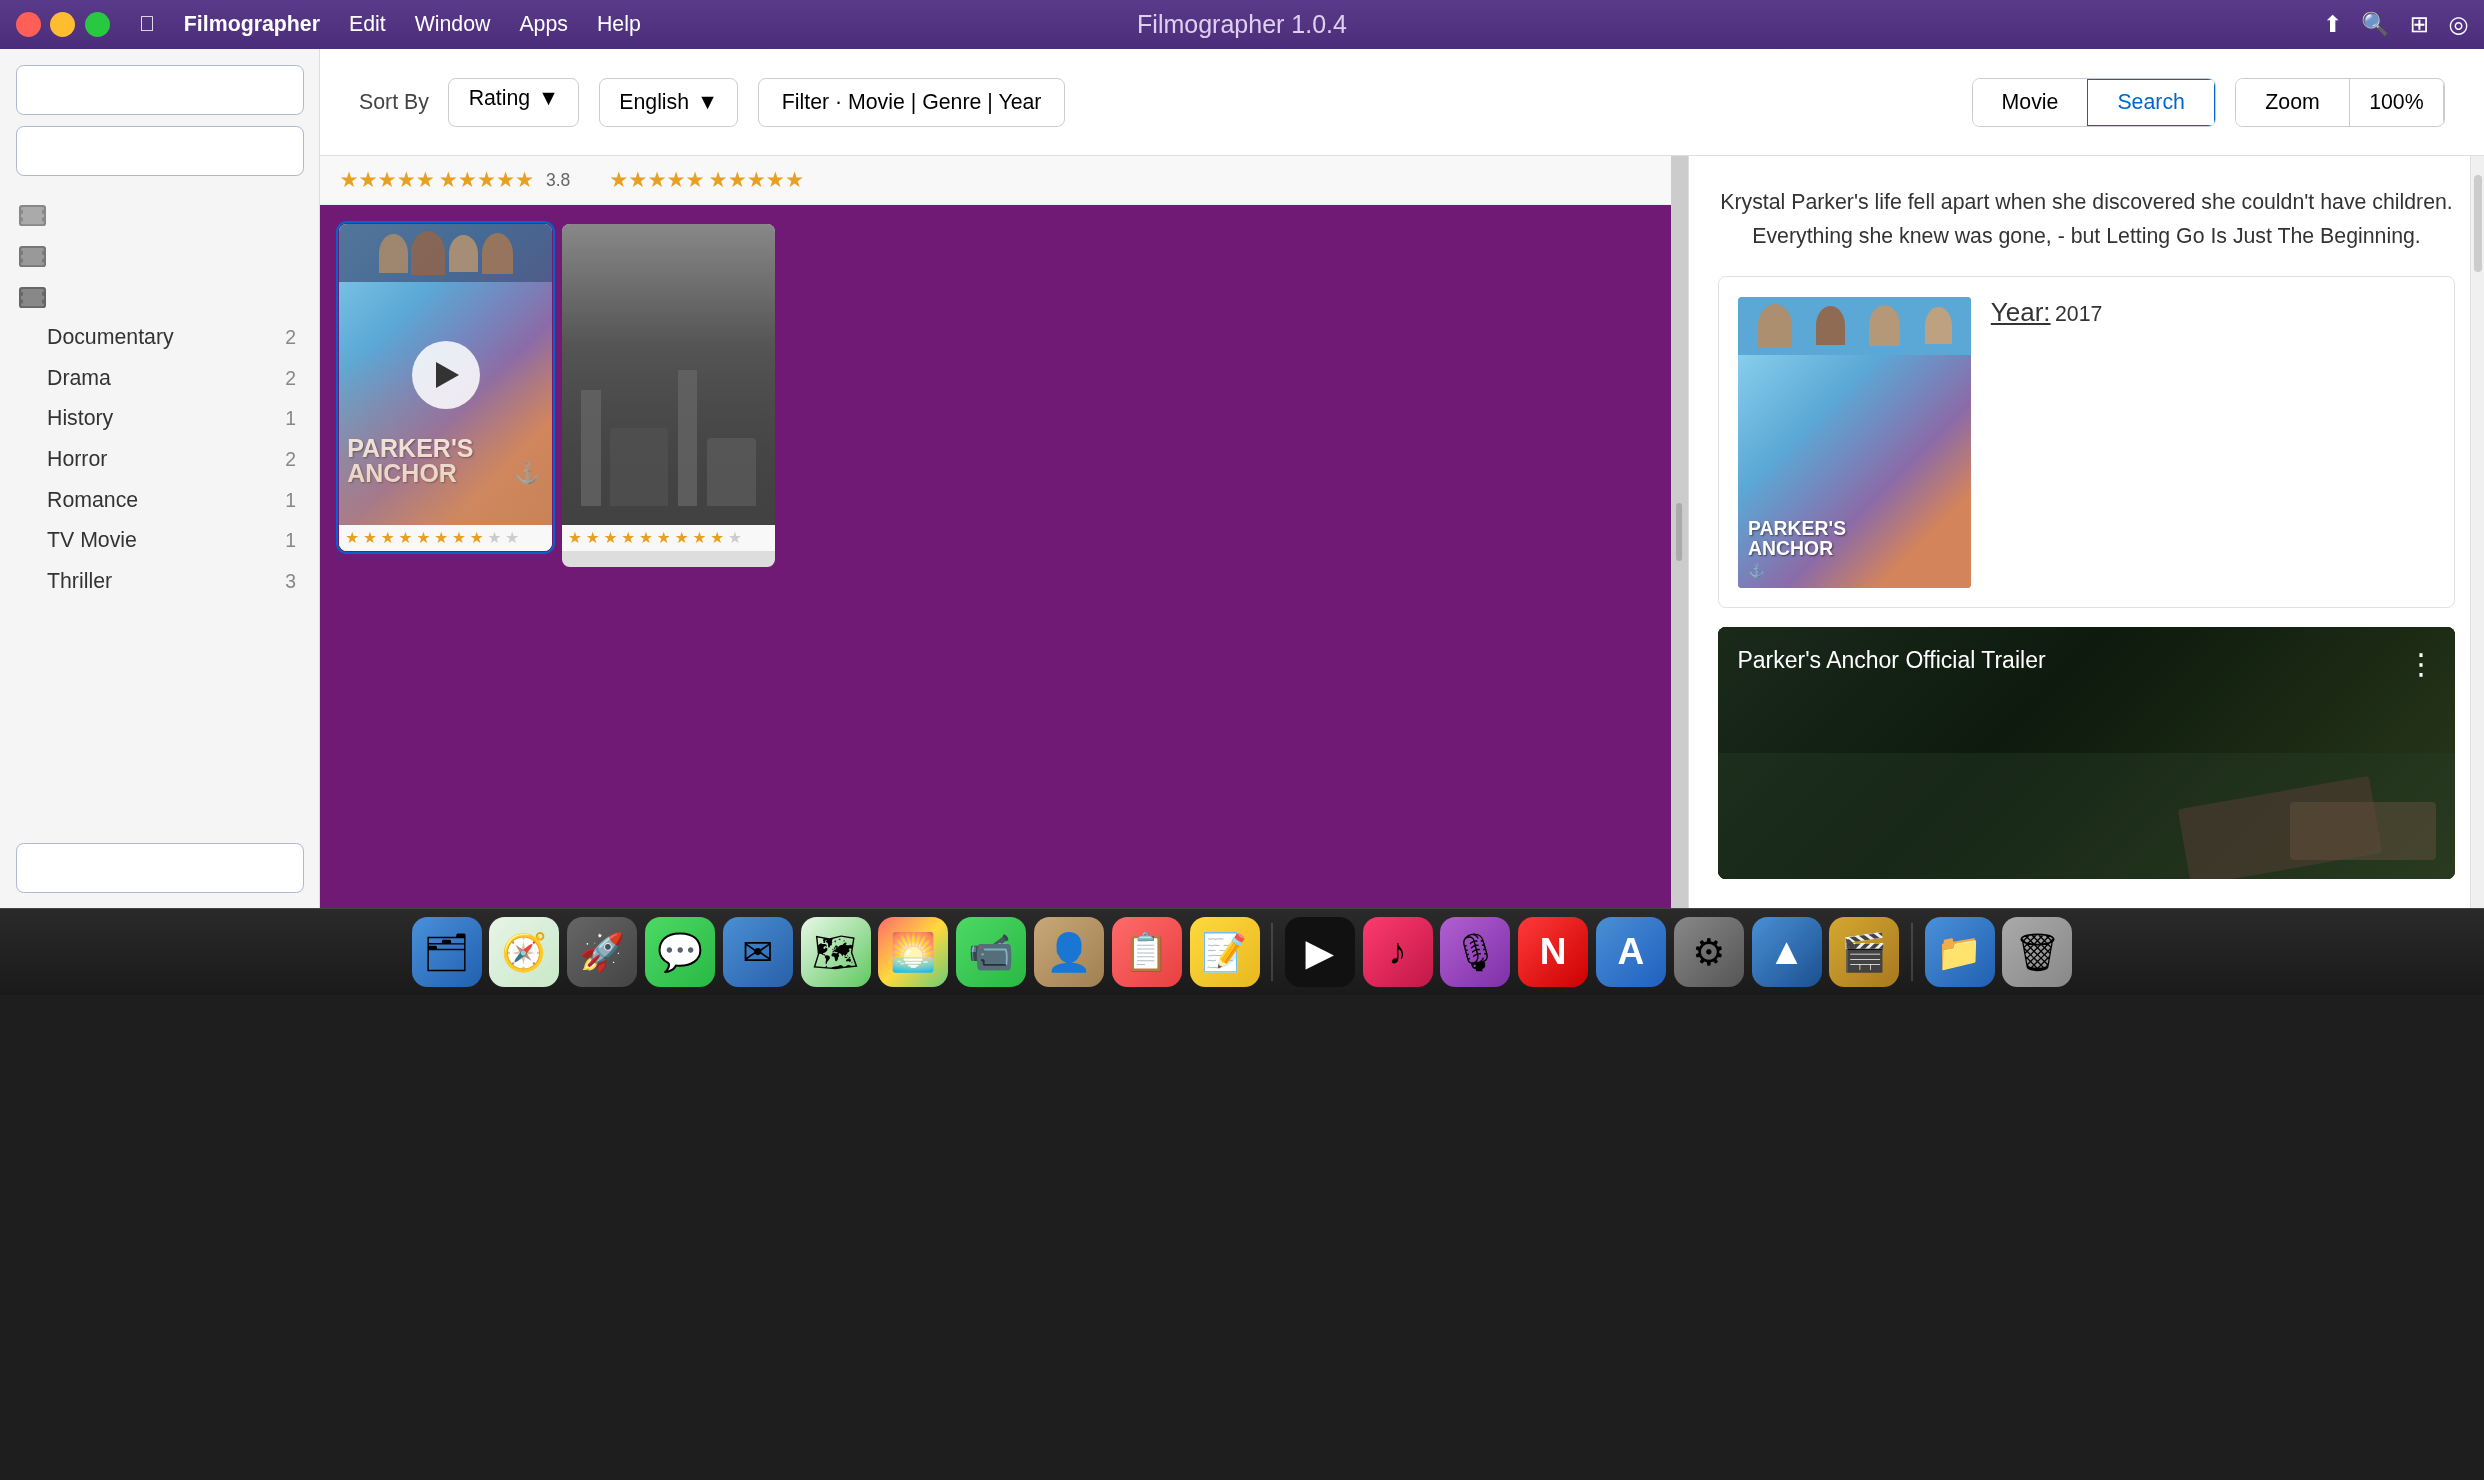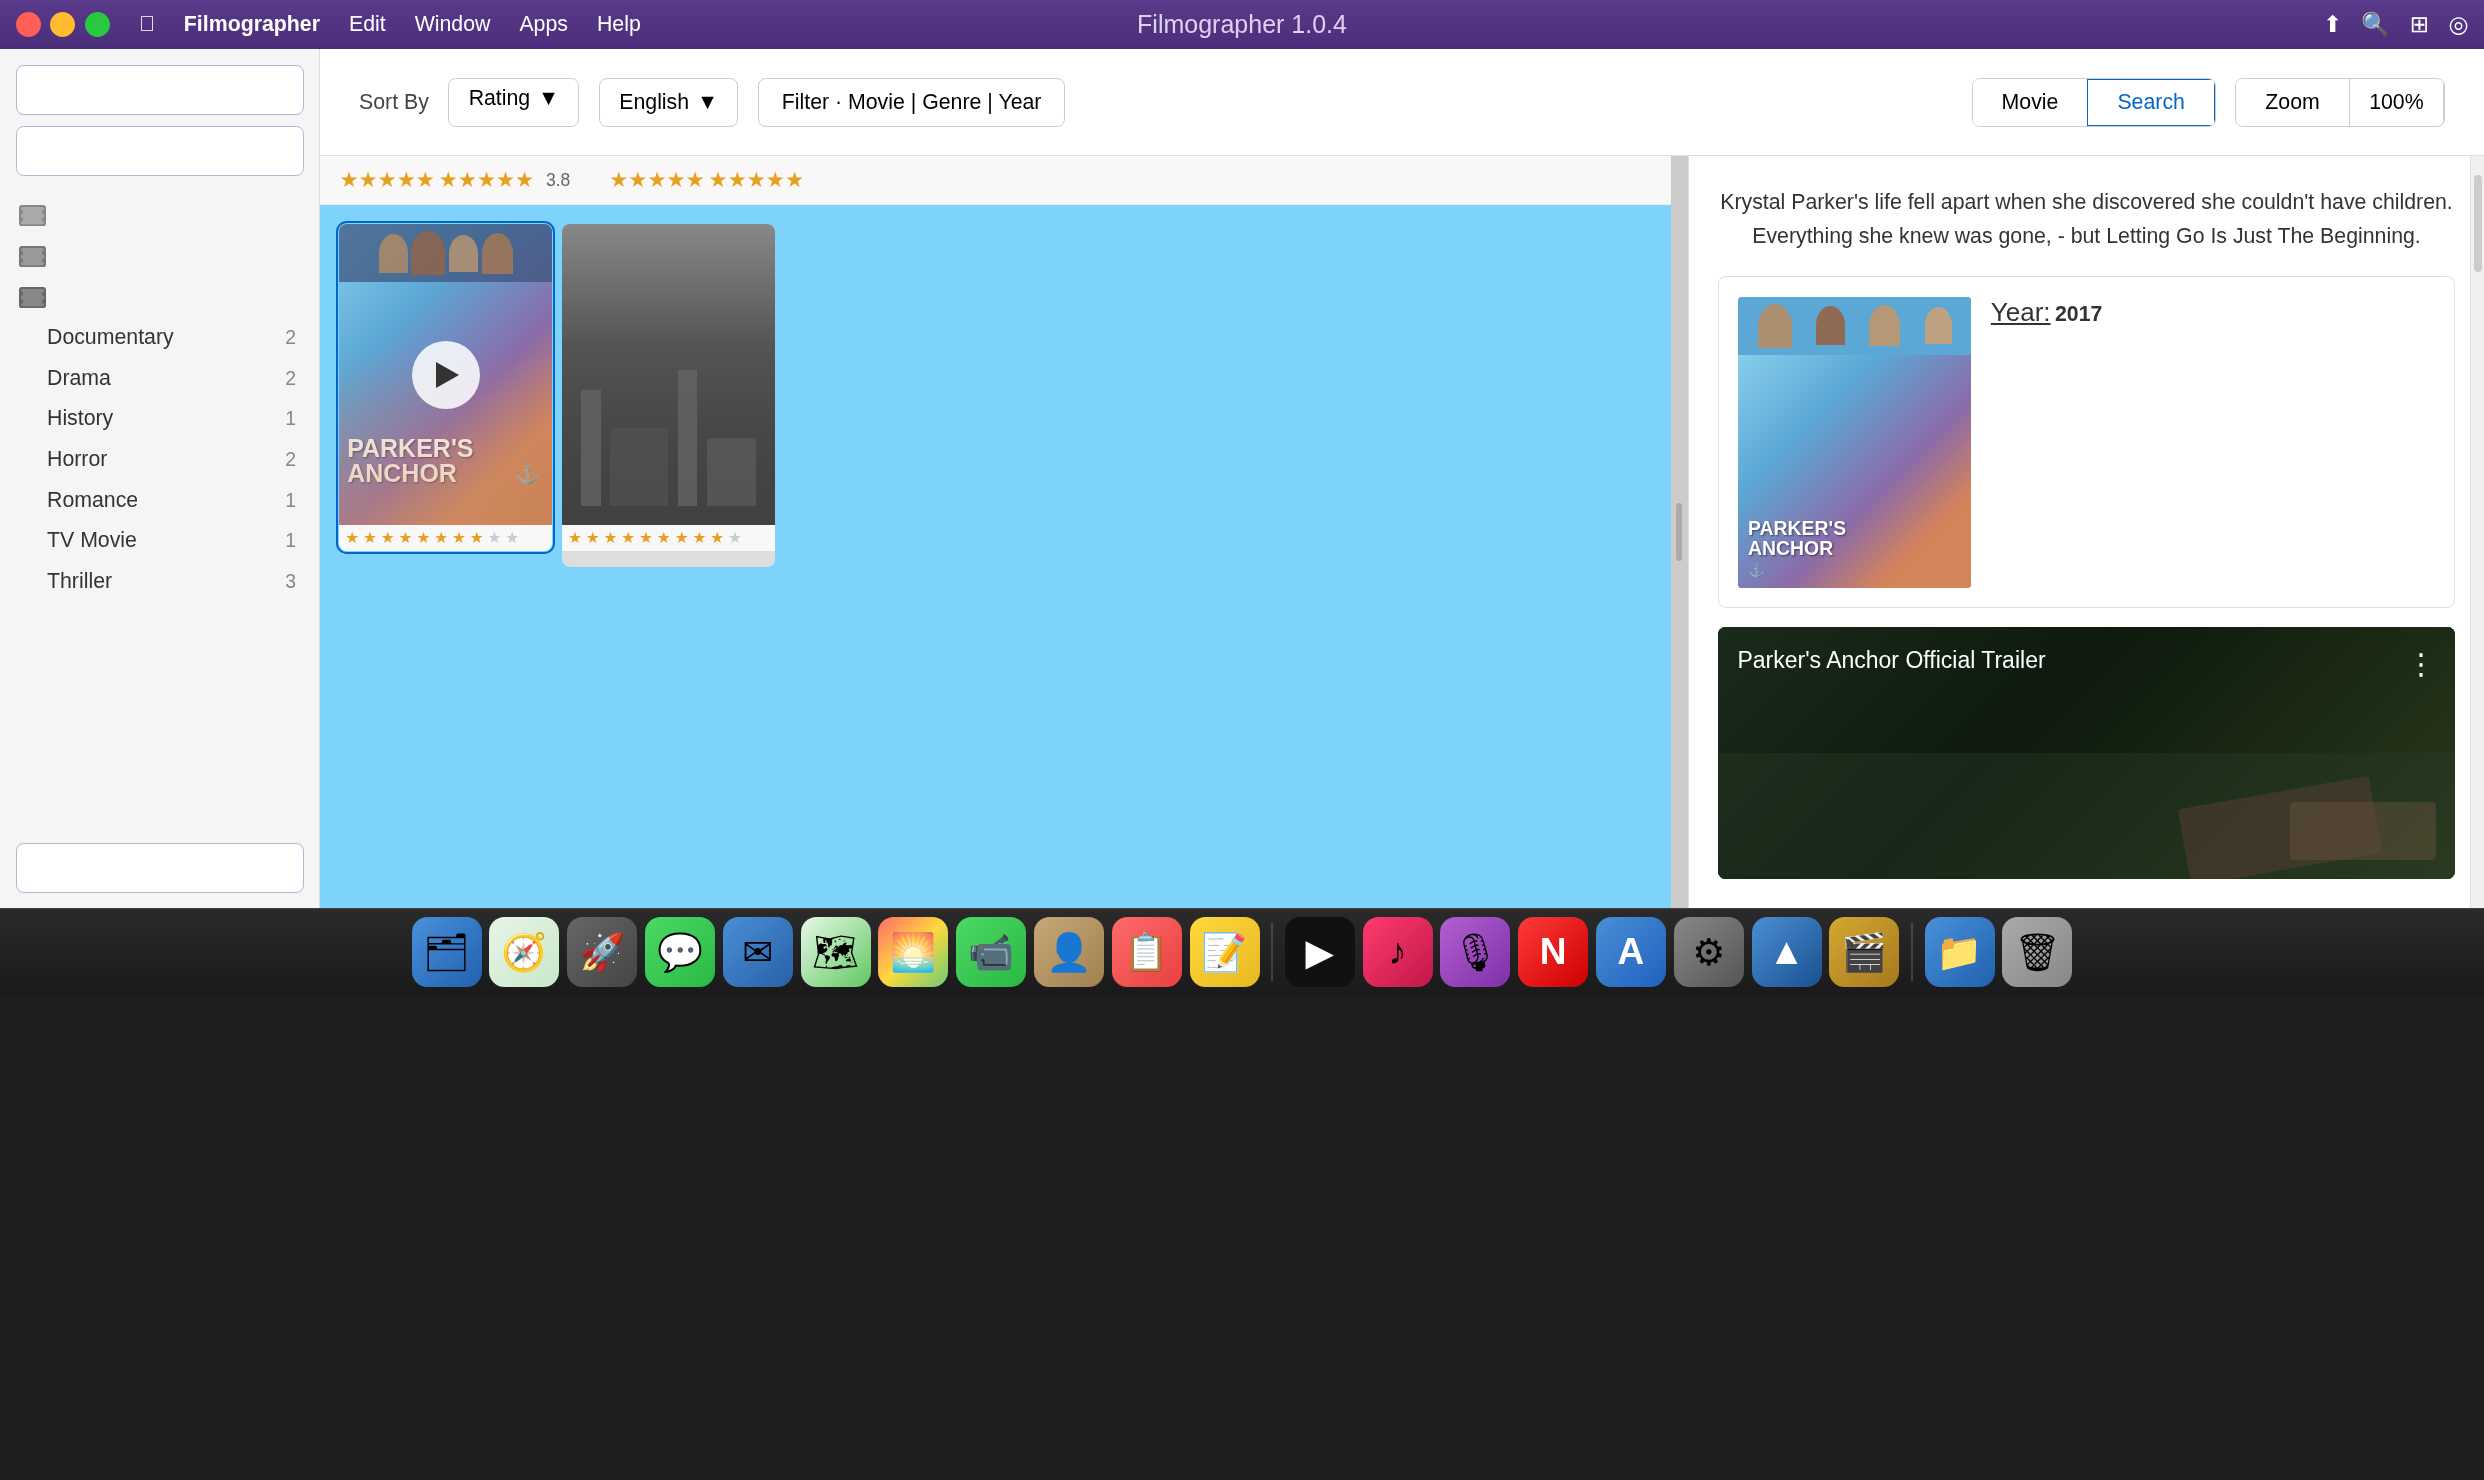--- a/index.html
+++ b/index.html
@@ -117,21 +117,21 @@
       border: 1.5px solid #b0b8d0;
       border-radius: 7.8px;
       height: 50px;
     }
 
     
     .content-area {
       flex: 1;
       display: flex;
       flex-direction: column;
-      background: #7dd3fc;
+      background: #701a75;
       overflow: hidden;
     }
     .toolbar {
       height: 107px;
       background: white;
       border-bottom: 1px solid #ddd;
       display: flex;
       align-items: center;
       padding: 0 39px;
       gap: 19.4px;
@@ -350,21 +350,21 @@
       overflow: hidden;
     }
     .detail-year-label {
       font-size: 26px;
       color: #333;
       text-decoration: underline;
     }
     .detail-year-value {
       font-size: 21.3px;
       color: #333;
-      font-weight: 700;
+      font-weight: 400;
     }
     .detail-meta {
       display: flex;
       flex-direction: column;
       gap: 9.7px;
       justify-content: center;
     }
     .trailer-section {
       border-radius: 7.8px;
       overflow: hidden;

